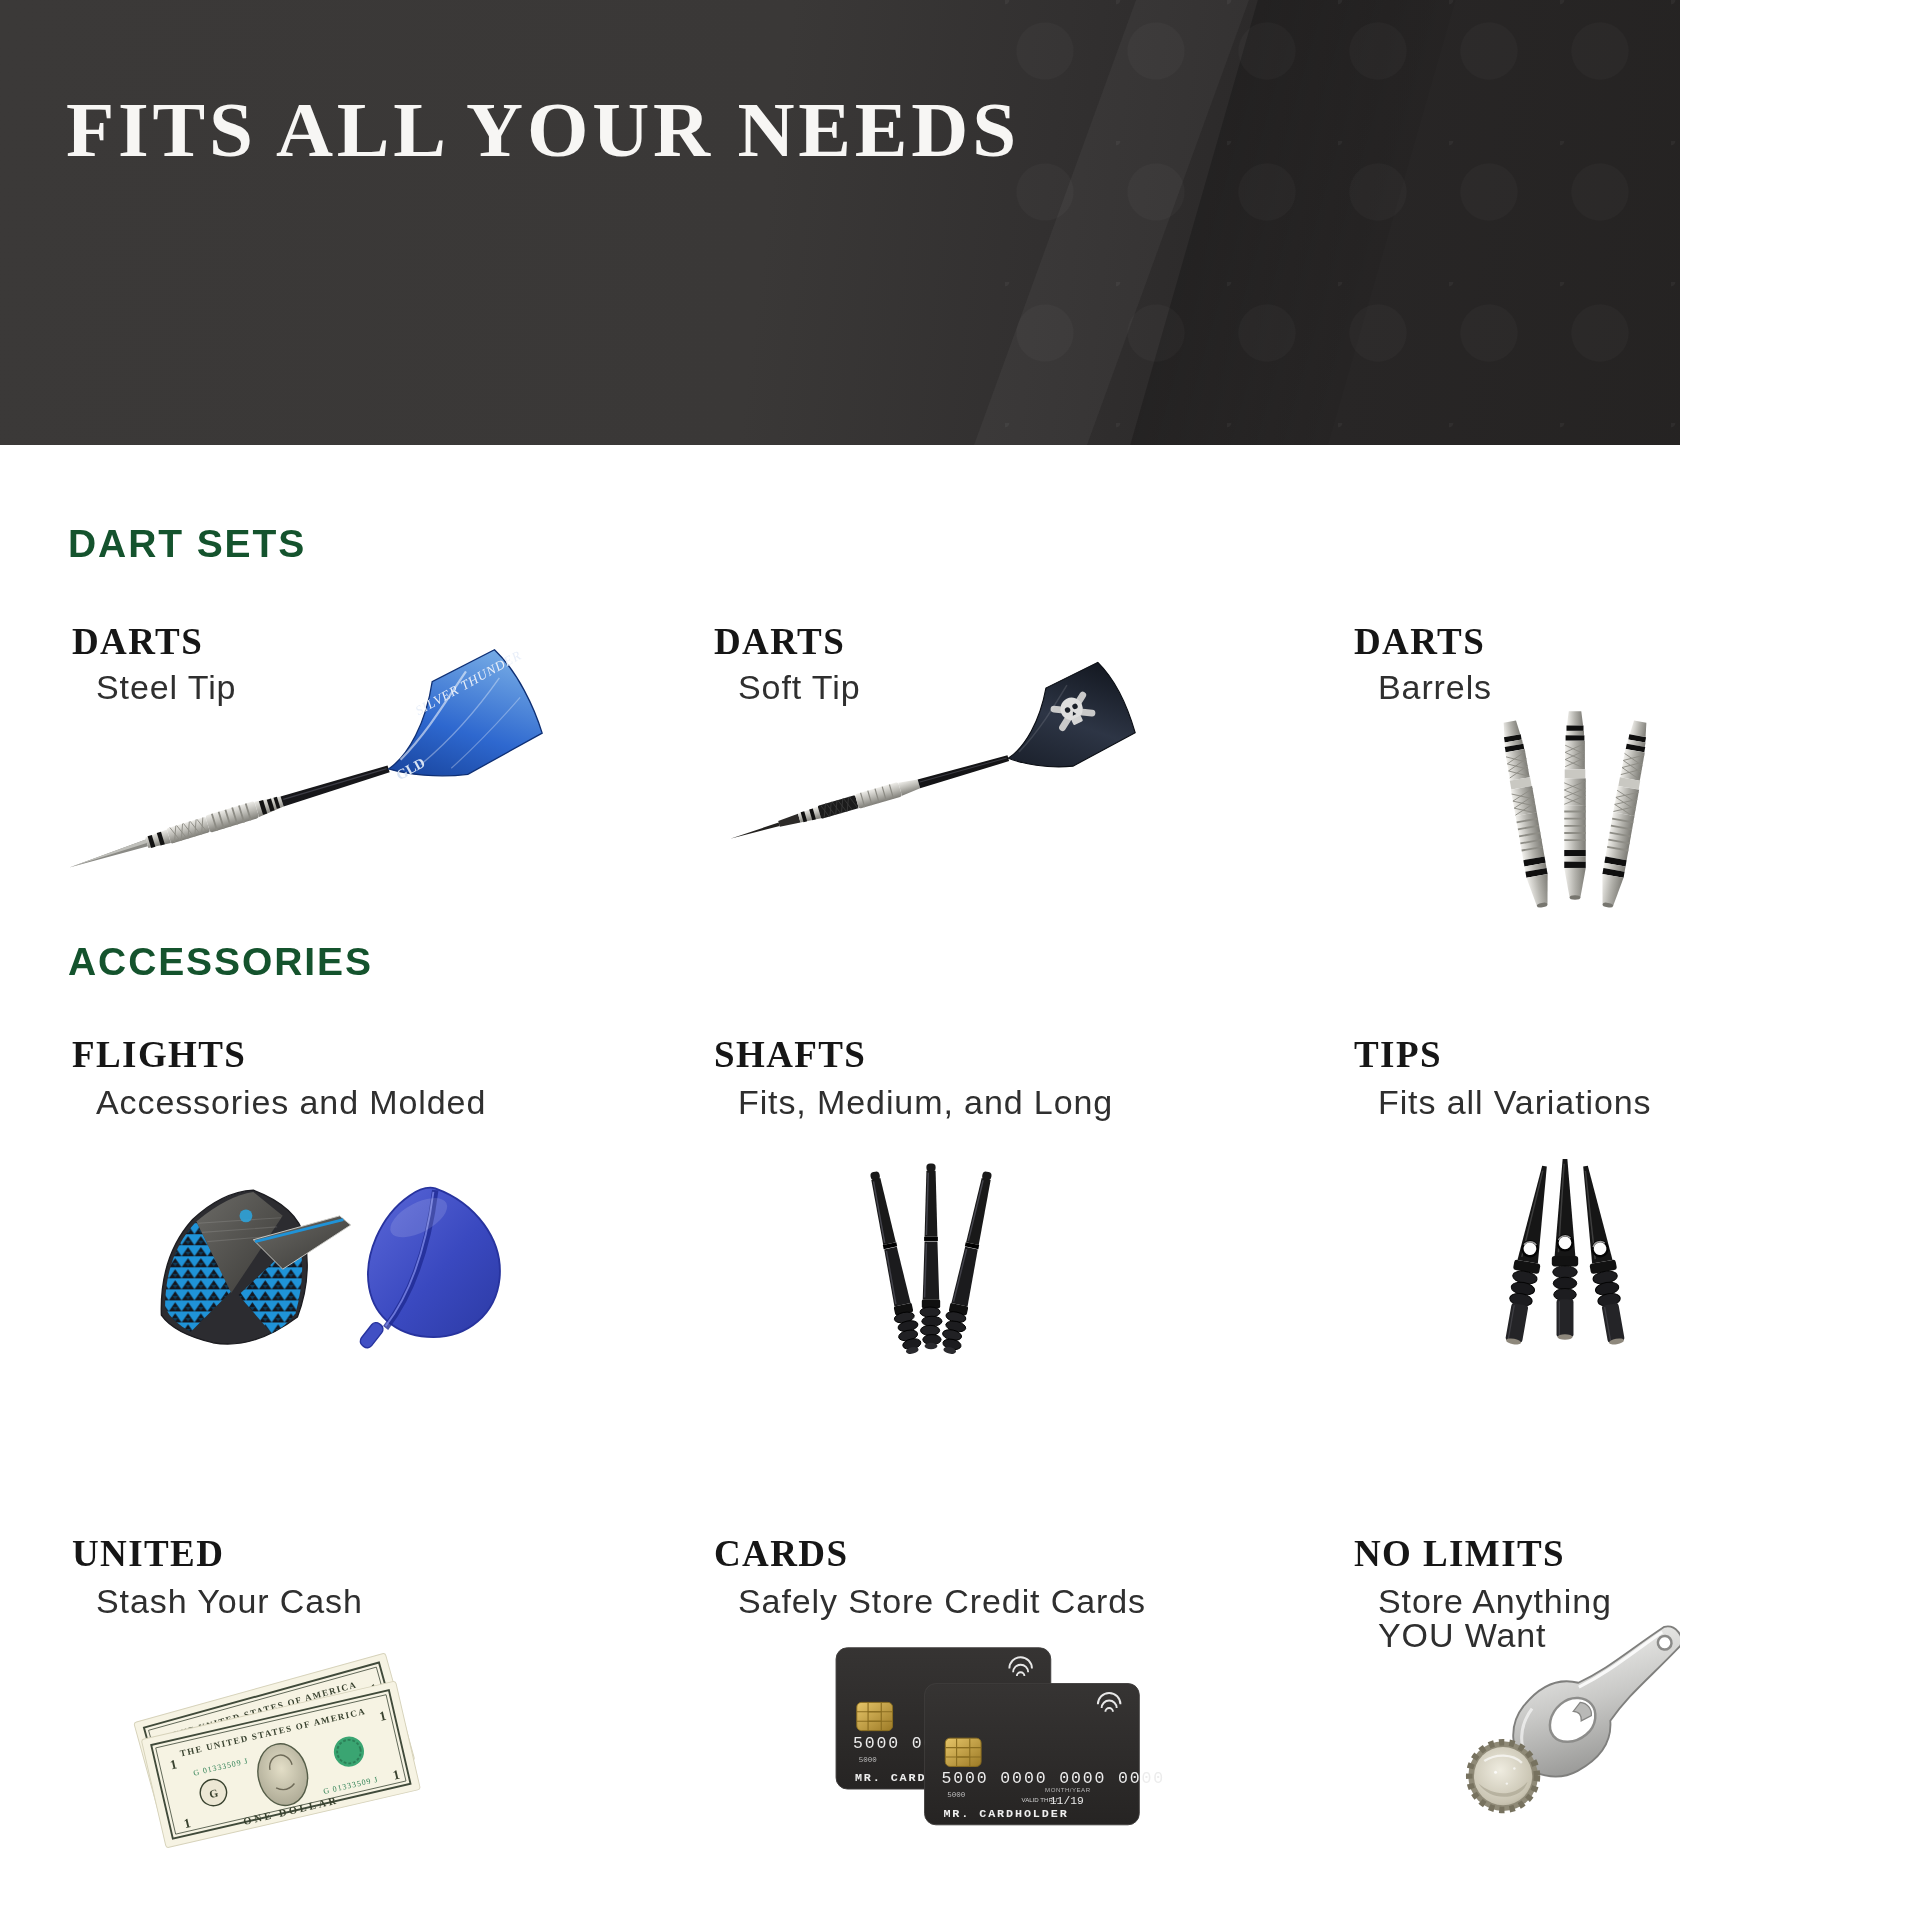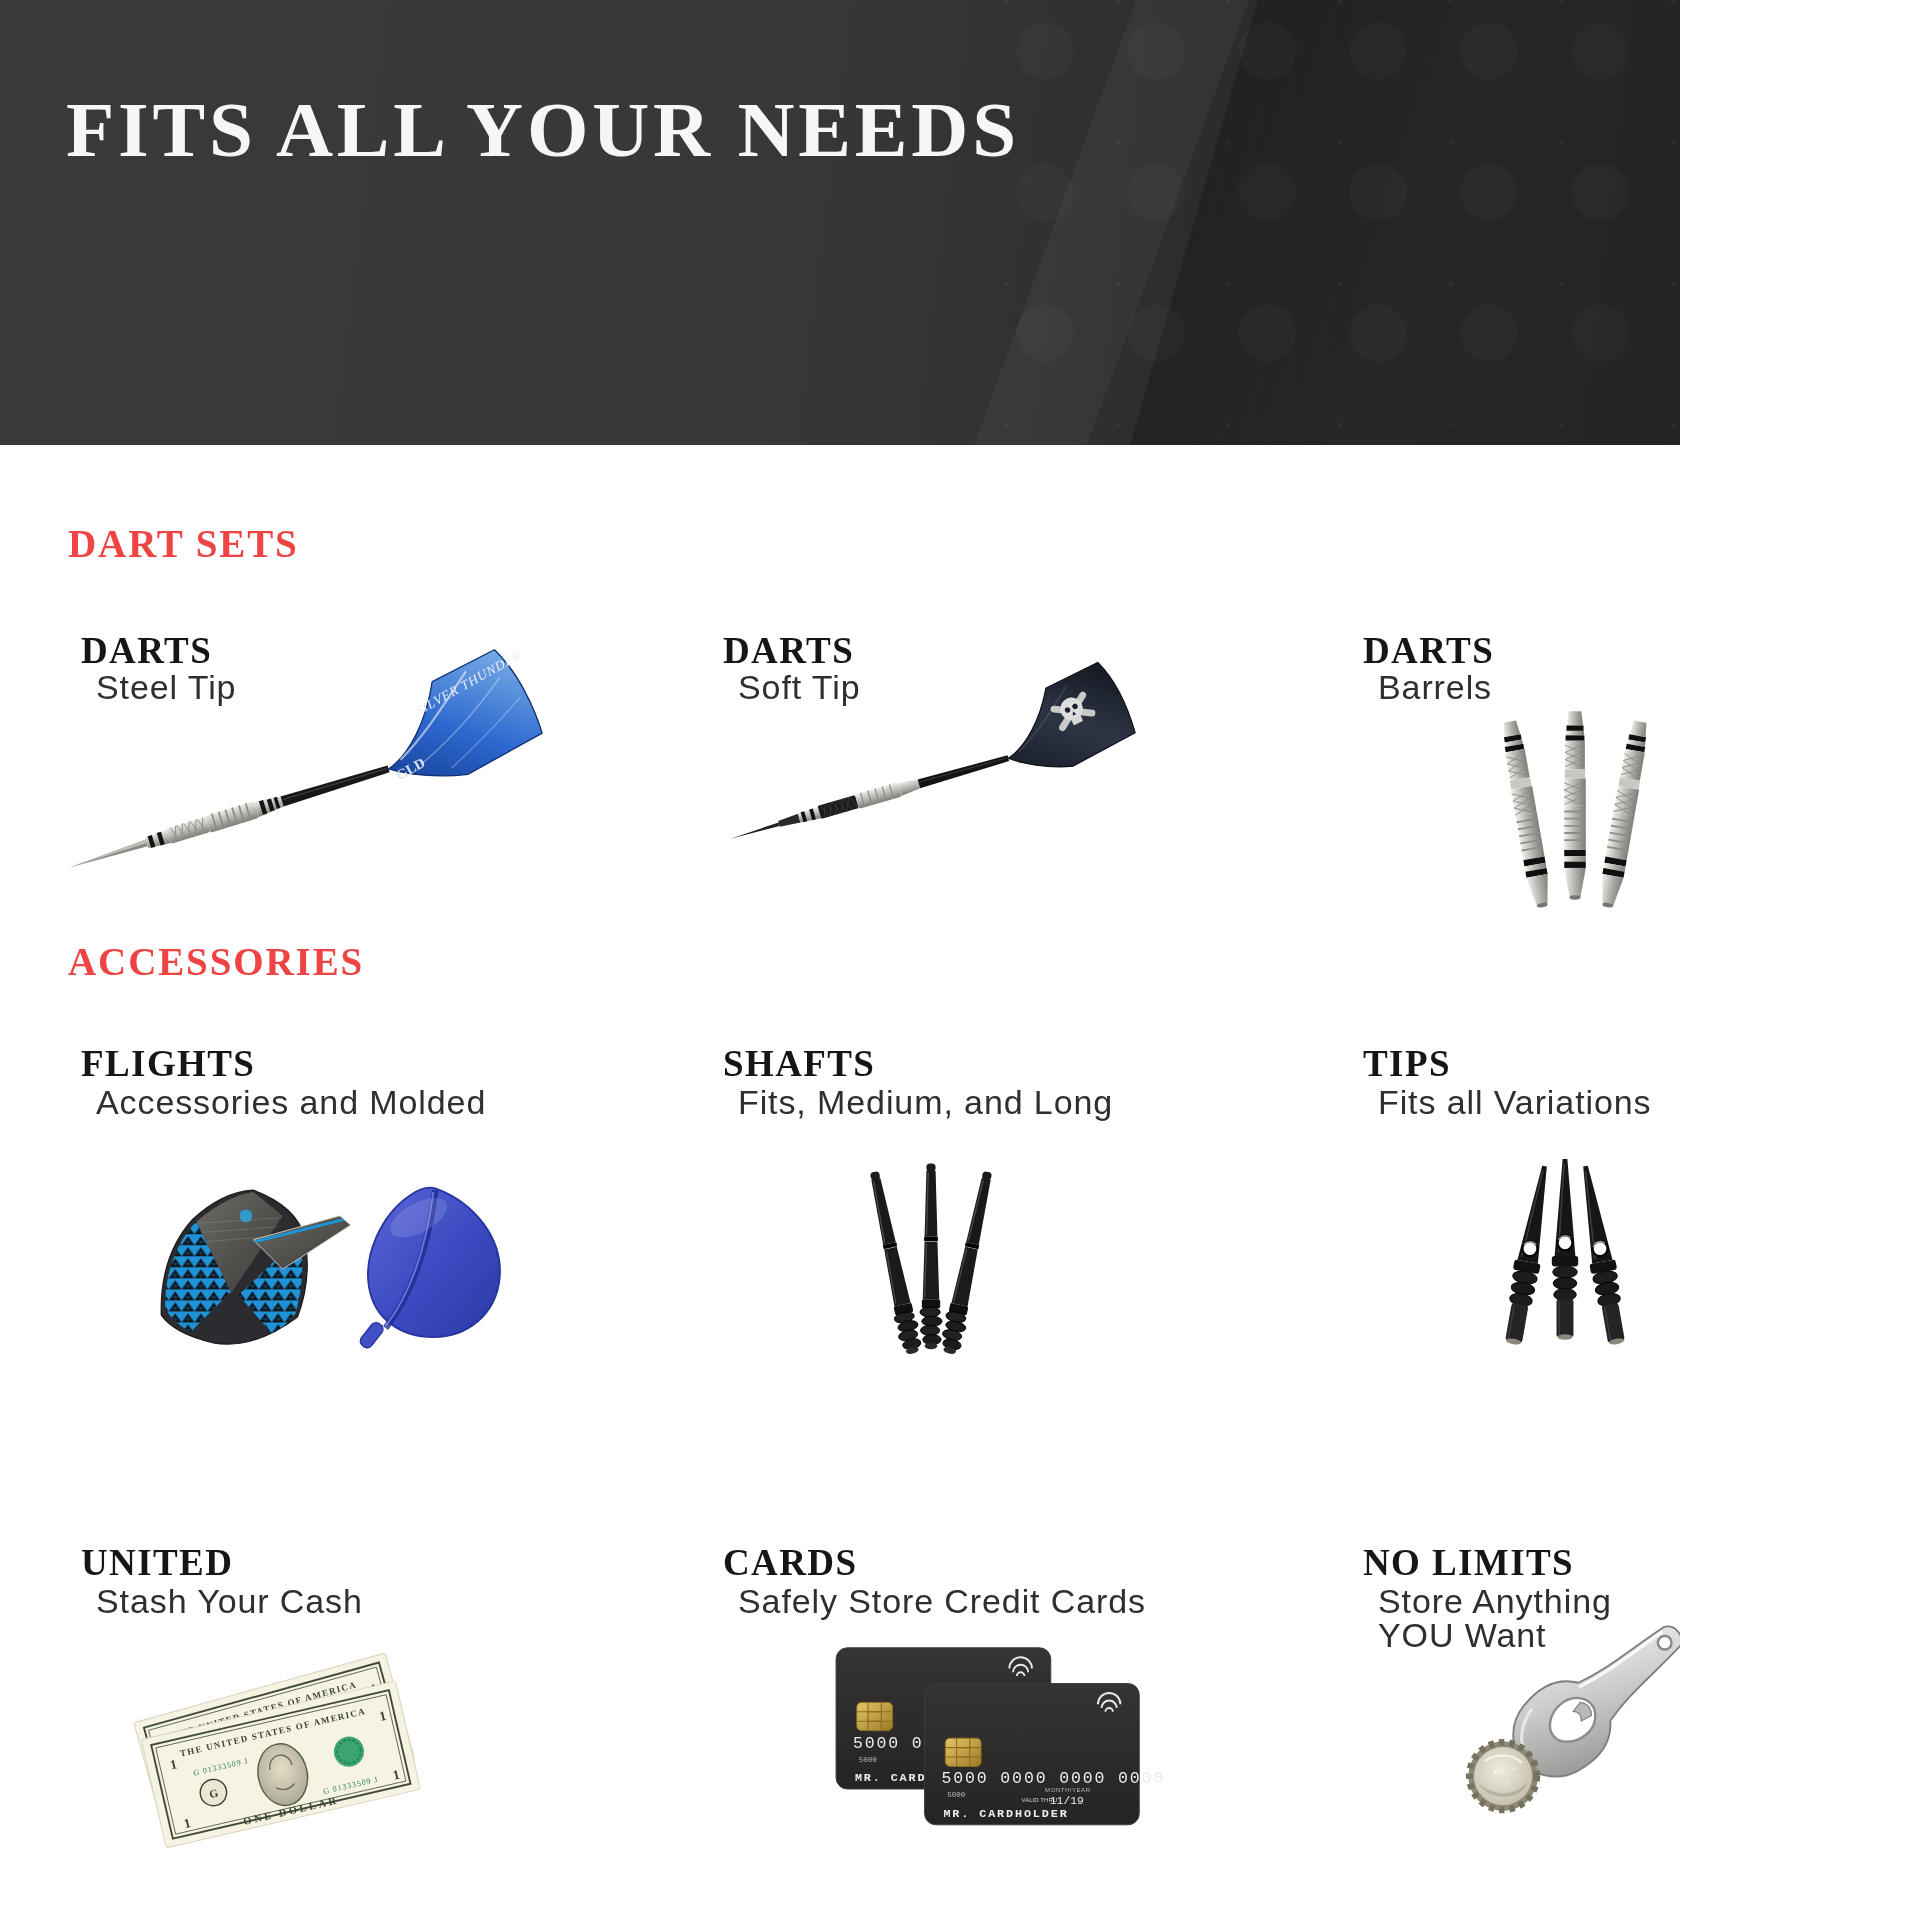--- a/index.html
+++ b/index.html
@@ -17,24 +17,24 @@
           radial-gradient(circle at 40px 51px,rgba(255,255,255,.025) 0 28px,transparent 29px),
           radial-gradient(circle at 0 0,rgba(255,255,255,.045) 0 3.8px,transparent 4.7px);
         background-size:111px 141px,111px 141px;}
   .hero h1{position:absolute;left:66px;top:90px;margin:0;
         font-family:"Liberation Serif",serif;font-weight:700;font-size:79px;line-height:1;
         letter-spacing:3.8px;color:#f7f6f4;}
   .hero-sub{position:absolute;left:58px;top:237px;
         font-family:"Liberation Sans",sans-serif;font-weight:400;font-size:73px;line-height:1;
         letter-spacing:2.8px;color:#fbfbfa;}
   
-  .section-label{position:absolute;font-family:Liberation Serif, serif;font-weight:700;
-        font-size:39px;line-height:1;letter-spacing:1.9px;color:#ef4444;}
+  .section-label{position:absolute;font-family:Liberation Sans, sans-serif;font-weight:700;
+        font-size:39px;line-height:1;letter-spacing:1.9px;color:#14532d;}
   .cell-title{position:absolute;font-family:"Liberation Serif",serif;font-weight:700;
-        font-size:37px;line-height:1;letter-spacing:1.4px;color:#161616;margin:9px;}
+        font-size:37px;line-height:1;letter-spacing:1.4px;color:#161616;margin:0;}
   .cell-sub{position:absolute;font-family:"Liberation Sans",sans-serif;font-weight:400;
         font-size:34px;line-height:1;letter-spacing:0.9px;color:#2f2f2f;margin-left:24px;}
   .img{position:absolute;}
   .img svg{display:block;width:100%;height:100%;overflow:visible;}
   text{font-family:"Liberation Serif",serif;}
   .sans{font-family:"Liberation Sans",sans-serif;}
   .mono{font-family:"Liberation Mono",monospace;}
 </style>
 </head>
 <body>

